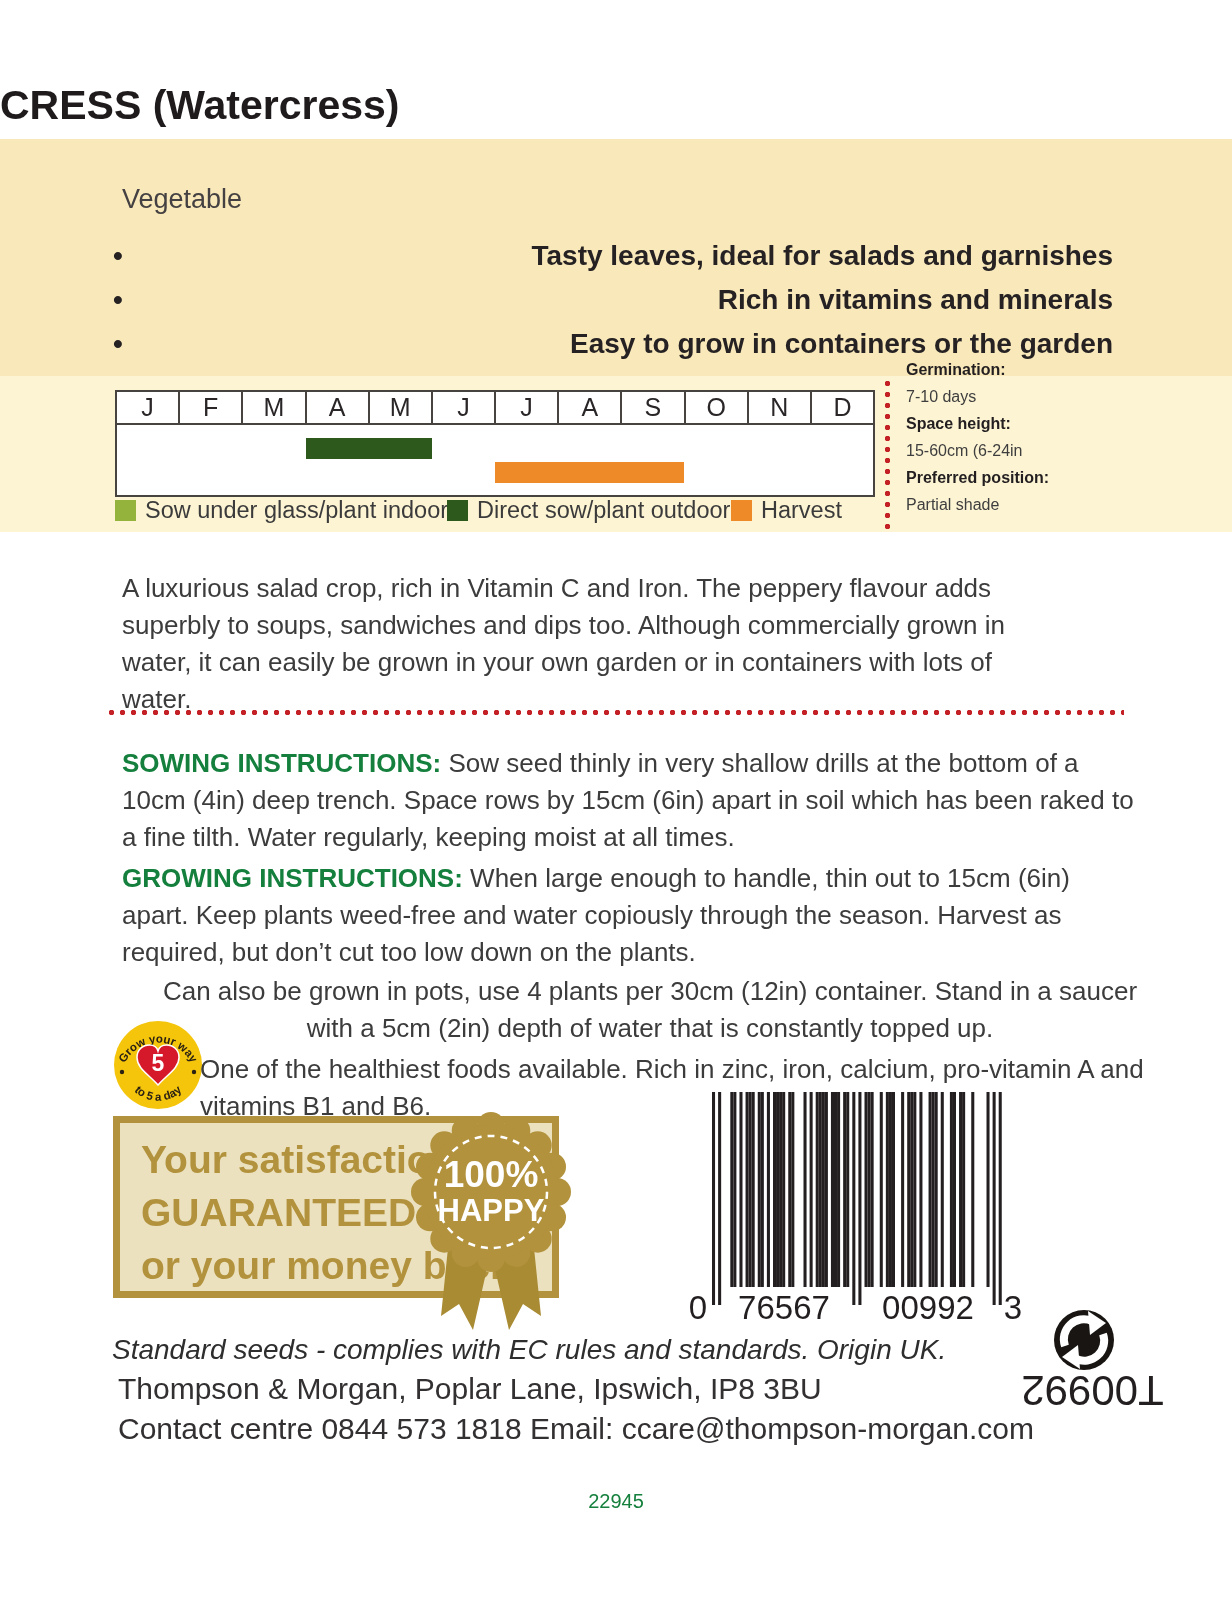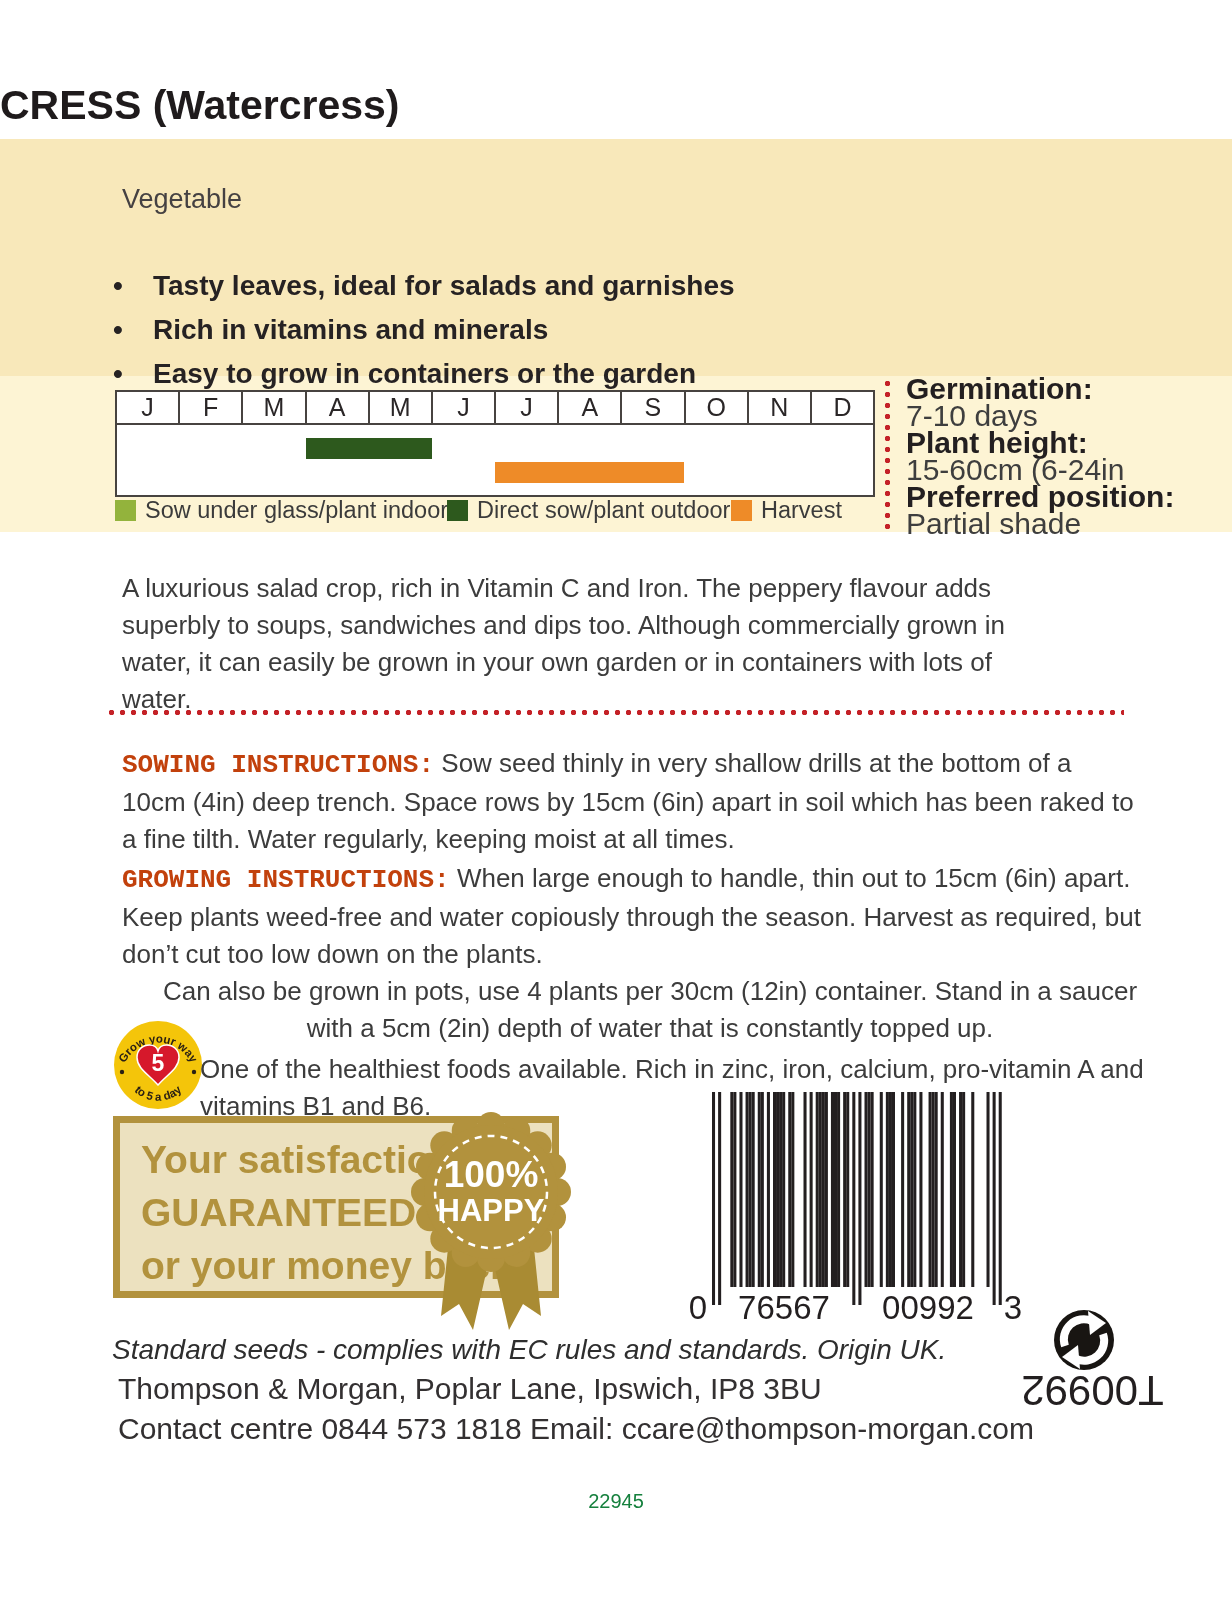--- a/index.html
+++ b/index.html
@@ -8,21 +8,21 @@
   .abs{position:absolute;}
 
   .title{top:82px;left:0;width:1232px;text-align:left;
          font-size:41px;font-weight:bold;color:#1f1b1c;letter-spacing:0px;}
 
   .band-dark{top:139px;left:0;width:1232px;height:237px;}
   .band-light{top:376px;left:0;width:1232px;height:156px;}
 
   .category{top:184px;left:122px;font-size:27px;color:#454142;text-align:center;}
 
-  .bullets{top:264px;left:113px;width:1000px;}
+  .bullets{top:234px;left:113px;width:1000px;text-align:right;}
   .bullet-item{position:relative;padding-left:40px;font-size:28px;font-weight:bold;
                color:#262223;line-height:44px;}
   .bullet-item::before{content:"\2022";position:absolute;left:0;top:0;font-size:28px;}
 
   .chart{top:390px;left:115px;width:760px;}
   .cal-header{display:flex;height:35px;border:2px solid #474340;background:#ffffff;box-sizing:border-box;}
   .cal-cell{flex:1;border-right:2px solid #474340;display:flex;align-items:center;justify-content:center;
             font-size:25px;color:#2a2627;}
   .cal-cell:last-child{border-right:none;}
   .cal-body{position:relative;height:72px;background:#ffffff;box-sizing:border-box;
@@ -33,26 +33,26 @@
   .swatch{width:21px;height:21px;display:inline-block;margin-right:9px;}
   .legend-label{font-size:23.5px;color:#3b3b3b;white-space:nowrap;}
 
   .dots-v{top:378px;left:884px;width:7px;height:154px;
           background-image:radial-gradient(circle,#c42127 2.7px,rgba(0,0,0,0) 2.9px);
           background-size:7px 11px;background-position:center top;}
   .dots-h{top:709px;left:106px;width:1018px;height:7px;
           background-image:radial-gradient(circle,#c42127 2.7px,rgba(0,0,0,0) 2.9px);
           background-size:11px 7px;background-position:left center;}
 
-  .info{top:375px;left:906px;width:320px;font-size:30px;line-height:27px;}
+  .info{top:356px;left:906px;width:320px;font-size:16px;line-height:27px;}
   .info b{color:#231f20;}
   .info span{color:#3e3e3e;}
 
   .para{font-size:26px;line-height:37px;color:#3c3c3c;margin-top:23px;}
-  .para b{color:#c2410c;font-family:Liberation Mono, monospace;}
+  .para b{color:#15803d;}
   .description{top:547px;left:122px;width:945px;}
   .sowing{top:722px;left:122px;width:1020px;}
   .growing{top:837px;left:122px;width:1020px;}
   .pots{top:950px;left:140px;width:1020px;text-align:center;}
   .five-text{top:1028px;left:200px;width:990px;}
 
   .badge{top:1020px;left:113px;}
 
   .guarantee-box{top:1116px;left:113px;width:446px;height:182px;box-sizing:border-box;
                  border:7px solid #b2923d;background:#ece1bf;}
@@ -123,21 +123,21 @@
   <div class="legend-item" style="left:731px">
     <span class="swatch" style="background: rgb(238, 139, 40);"></span>
     <span class="legend-label">Harvest</span>
   </div>
 
   <div class="abs dots-v"></div>
 
   <div class="abs info">
     <div><b>Germination:</b></div>
     <div><span>7-10 days</span></div>
-    <div><b>Plant height:</b></div>
+    <div><b>Space height:</b></div>
     <div><span>15-60cm (6-24in</span></div>
     <div><b>Preferred position:</b></div>
     <div><span>Partial shade</span></div>
   </div>
 
   <div class="abs para description">A luxurious salad crop, rich in Vitamin C and Iron. The peppery flavour adds superbly to soups, sandwiches and dips too. Although commercially grown in water, it can easily be grown in your own garden or in containers with lots of water.</div>
 
   <div class="abs dots-h"></div>
 
   <div class="abs para sowing">

